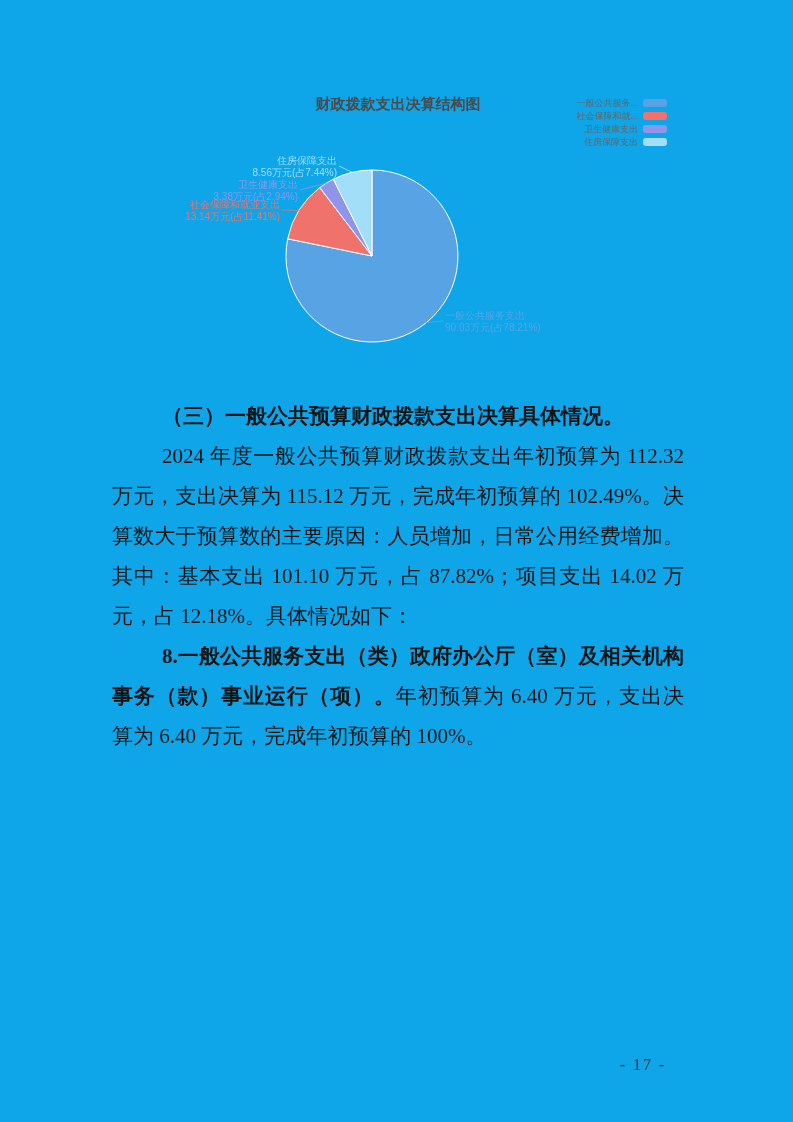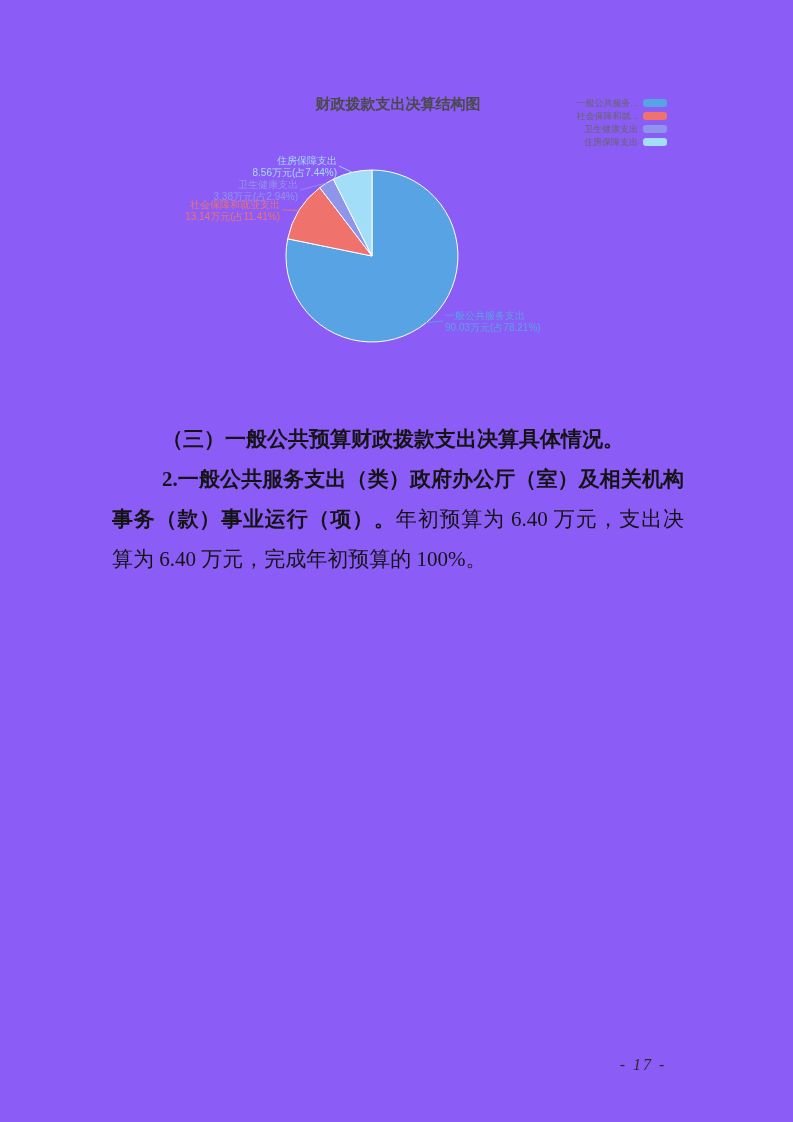--- a/index.html
+++ b/index.html
@@ -1,30 +1,30 @@
 <!DOCTYPE html>
 <html><head>
 <meta charset="utf-8">
 <style>
   html,body{margin:0;padding:0;background:#ffffff;}
   .page{
-    position:relative;width:793px;height:1122px;background:#8b5cf6;
+    position:relative;width:793px;height:1122px;background:#0ea5e9;
     overflow:hidden;font-family:"Liberation Serif",serif;
   }
   .chart{position:absolute;left:90px;top:85px;width:610px;height:280px;}
   .doc{
-    position:absolute;left:112px;top:419px;width:572px;
+    position:absolute;left:112px;top:396px;width:572px;
     font-size:21px;line-height:40px;color:#141414;
     text-align:justify;
   }
   .doc p{margin:0;text-indent:50px;}
   .doc p b{font-weight:bold;}
   .footer{
     position:absolute;left:599px;top:1056px;width:88px;
-    text-align:center;font-size:16px;color:#2a2a2a;letter-spacing:2px;font-style:italic;
+    text-align:center;font-size:16px;color:#2a2a2a;letter-spacing:2px;
   }
 </style>
 </head>
 <body>
 
 <div class="page">
 
   <svg id="pie-svg" class="chart" viewBox="0 0 610 280" width="610" height="280">
       <text x="308" y="24" text-anchor="middle" font-size="15" font-weight="bold" fill="#4a4a4a" font-family="&quot;Liberation Sans&quot;, sans-serif">财政拨款支出决算结构图</text>
       <text x="548" y="21" text-anchor="end" font-size="9" fill="#666" font-family="&quot;Liberation Sans&quot;, sans-serif">一般公共服务...</text>
@@ -48,18 +48,19 @@
       <text x="208" y="103" text-anchor="end" font-size="10" fill="#9095ec" font-family="&quot;Liberation Sans&quot;, sans-serif">卫生健康支出</text>
       <text x="208" y="115" text-anchor="end" font-size="10" fill="#9095ec" font-family="&quot;Liberation Sans&quot;, sans-serif">3.38万元(占2.94%)</text>
       <path d="M282,171 L243.3,94.2 A86,86 0 0 1 282.0,85.0 Z" fill="#a3def8" stroke="#ffffff" stroke-width="1"></path>
       <polyline points="249,81 262.1,87.3" fill="none" stroke="#a3def8" stroke-width="1" opacity="0.85"></polyline>
       <text x="247" y="79" text-anchor="end" font-size="10" fill="#a3def8" font-family="&quot;Liberation Sans&quot;, sans-serif">住房保障支出</text>
       <text x="247" y="91" text-anchor="end" font-size="10" fill="#a3def8" font-family="&quot;Liberation Sans&quot;, sans-serif">8.56万元(占7.44%)</text>
     </svg>
 
   <div class="doc">
     <p><b>（三）一般公共预算财政拨款支出决算具体情况。</b></p>
-    <p><b>2.一般公共服务支出（类）政府办公厅（室）及相关机构事务（款）事业运行（项）。</b><span>年初预算为 6.40 万元，支出决算为 6.40 万元，完成年初预算的 100%。</span></p>
+    <p><b></b><span>2024 年度一般公共预算财政拨款支出年初预算为 112.32 万元，支出决算为 115.12 万元，完成年初预算的 102.49%。决算数大于预算数的主要原因：人员增加，日常公用经费增加。其中：基本支出 101.10 万元，占 87.82%；项目支出 14.02 万元，占 12.18%。具体情况如下：</span></p>
+    <p><b>8.一般公共服务支出（类）政府办公厅（室）及相关机构事务（款）事业运行（项）。</b><span>年初预算为 6.40 万元，支出决算为 6.40 万元，完成年初预算的 100%。</span></p>
   </div>
 
   <div class="footer">- 17 -</div>
 
 </div>
 
 </body></html>

